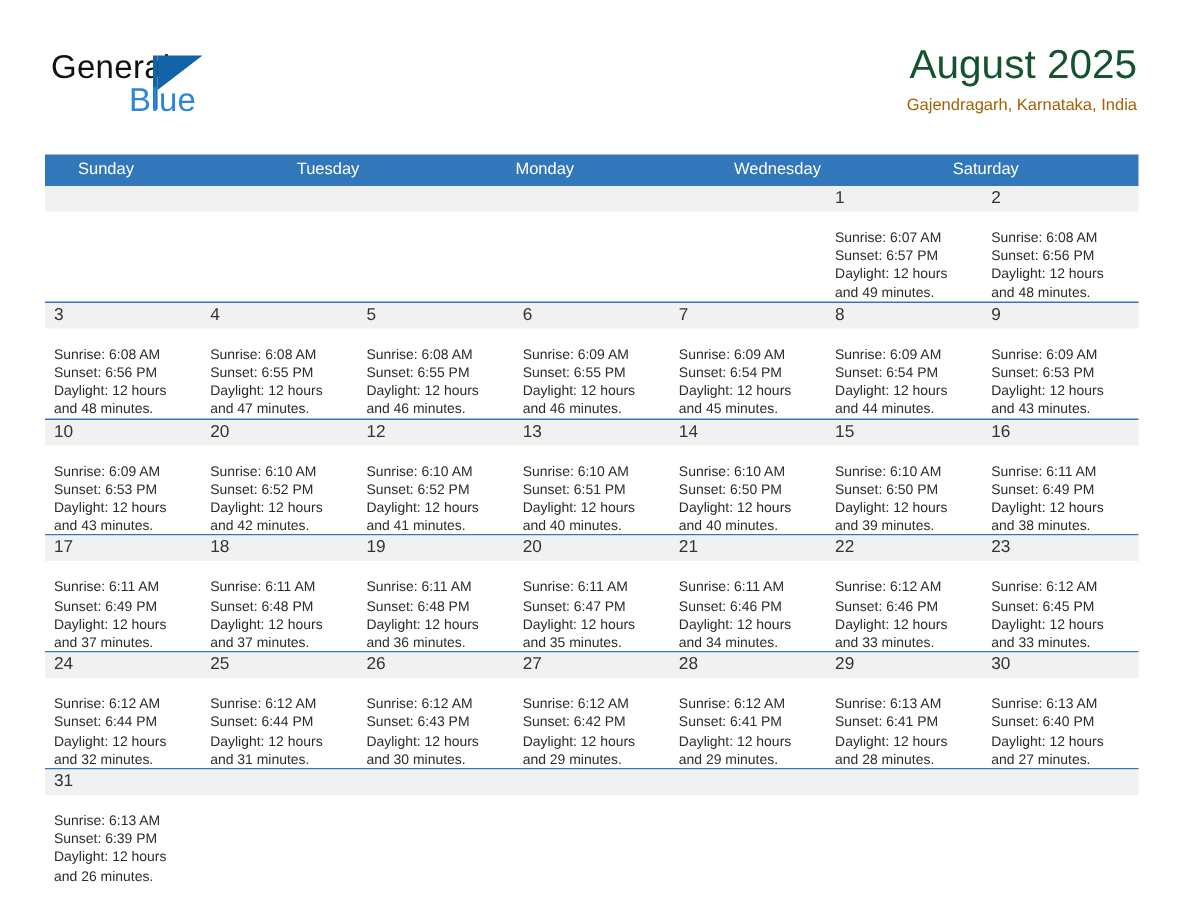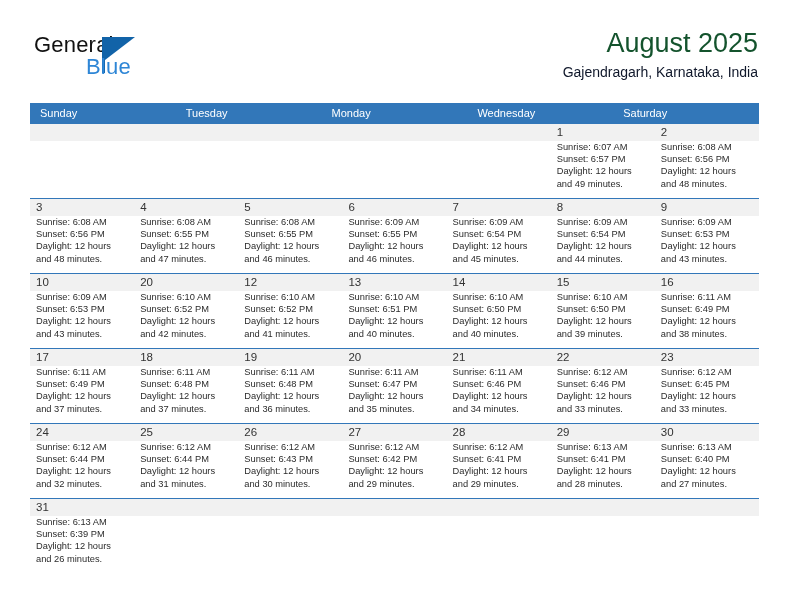--- a/index.html
+++ b/index.html
@@ -80,22 +80,22 @@
     text-align: right;
   }
   .cal-title {
     font-size: 27px;
     color: #14532d;
     line-height: 1.15;
     white-space: nowrap;
   }
   .cal-subtitle {
     margin-top: 5px;
-    font-size: 14px;
-    color: #0f172a;
+    font-size: 11px;
+    color: #a16207;
     white-space: nowrap;
     margin-left: 48px;
   }
 
   
   .calendar {
     position: absolute;
     left: 30px;
     top: 103px;
     width: 729px;
@@ -103,21 +103,21 @@
   .weekday-row {
     display: flex;
     background: #3277b9;
     height: 21px;
   }
   .weekday {
     flex: 1 1 0;
     color: #ffffff;
     font-size: 11px;
     line-height: 21px;
-    padding-left: 10px;
+    padding-left: 22px;
     box-sizing: border-box;
     white-space: nowrap;
   }
   .week {
     display: flex;
     border-top: 1px solid #3277b9;
     position: relative;
   }
   .week:first-of-type {
     border-top: none;
@@ -138,21 +138,21 @@
     position: relative;
     z-index: 1;
   }
   .day-num {
     font-size: 11.5px;
     color: #333333;
     line-height: 17px;
     height: 17px;
   }
   .day-info {
-    margin-top: 0;
+    margin-top: 11px;
     font-size: 9.3px;
     line-height: 12.2px;
     color: #2b2b2b;
   }
   .day-info div {
     white-space: nowrap;
   }
   .week.last .day { min-height: 80px; }
 </style>
 </head>

